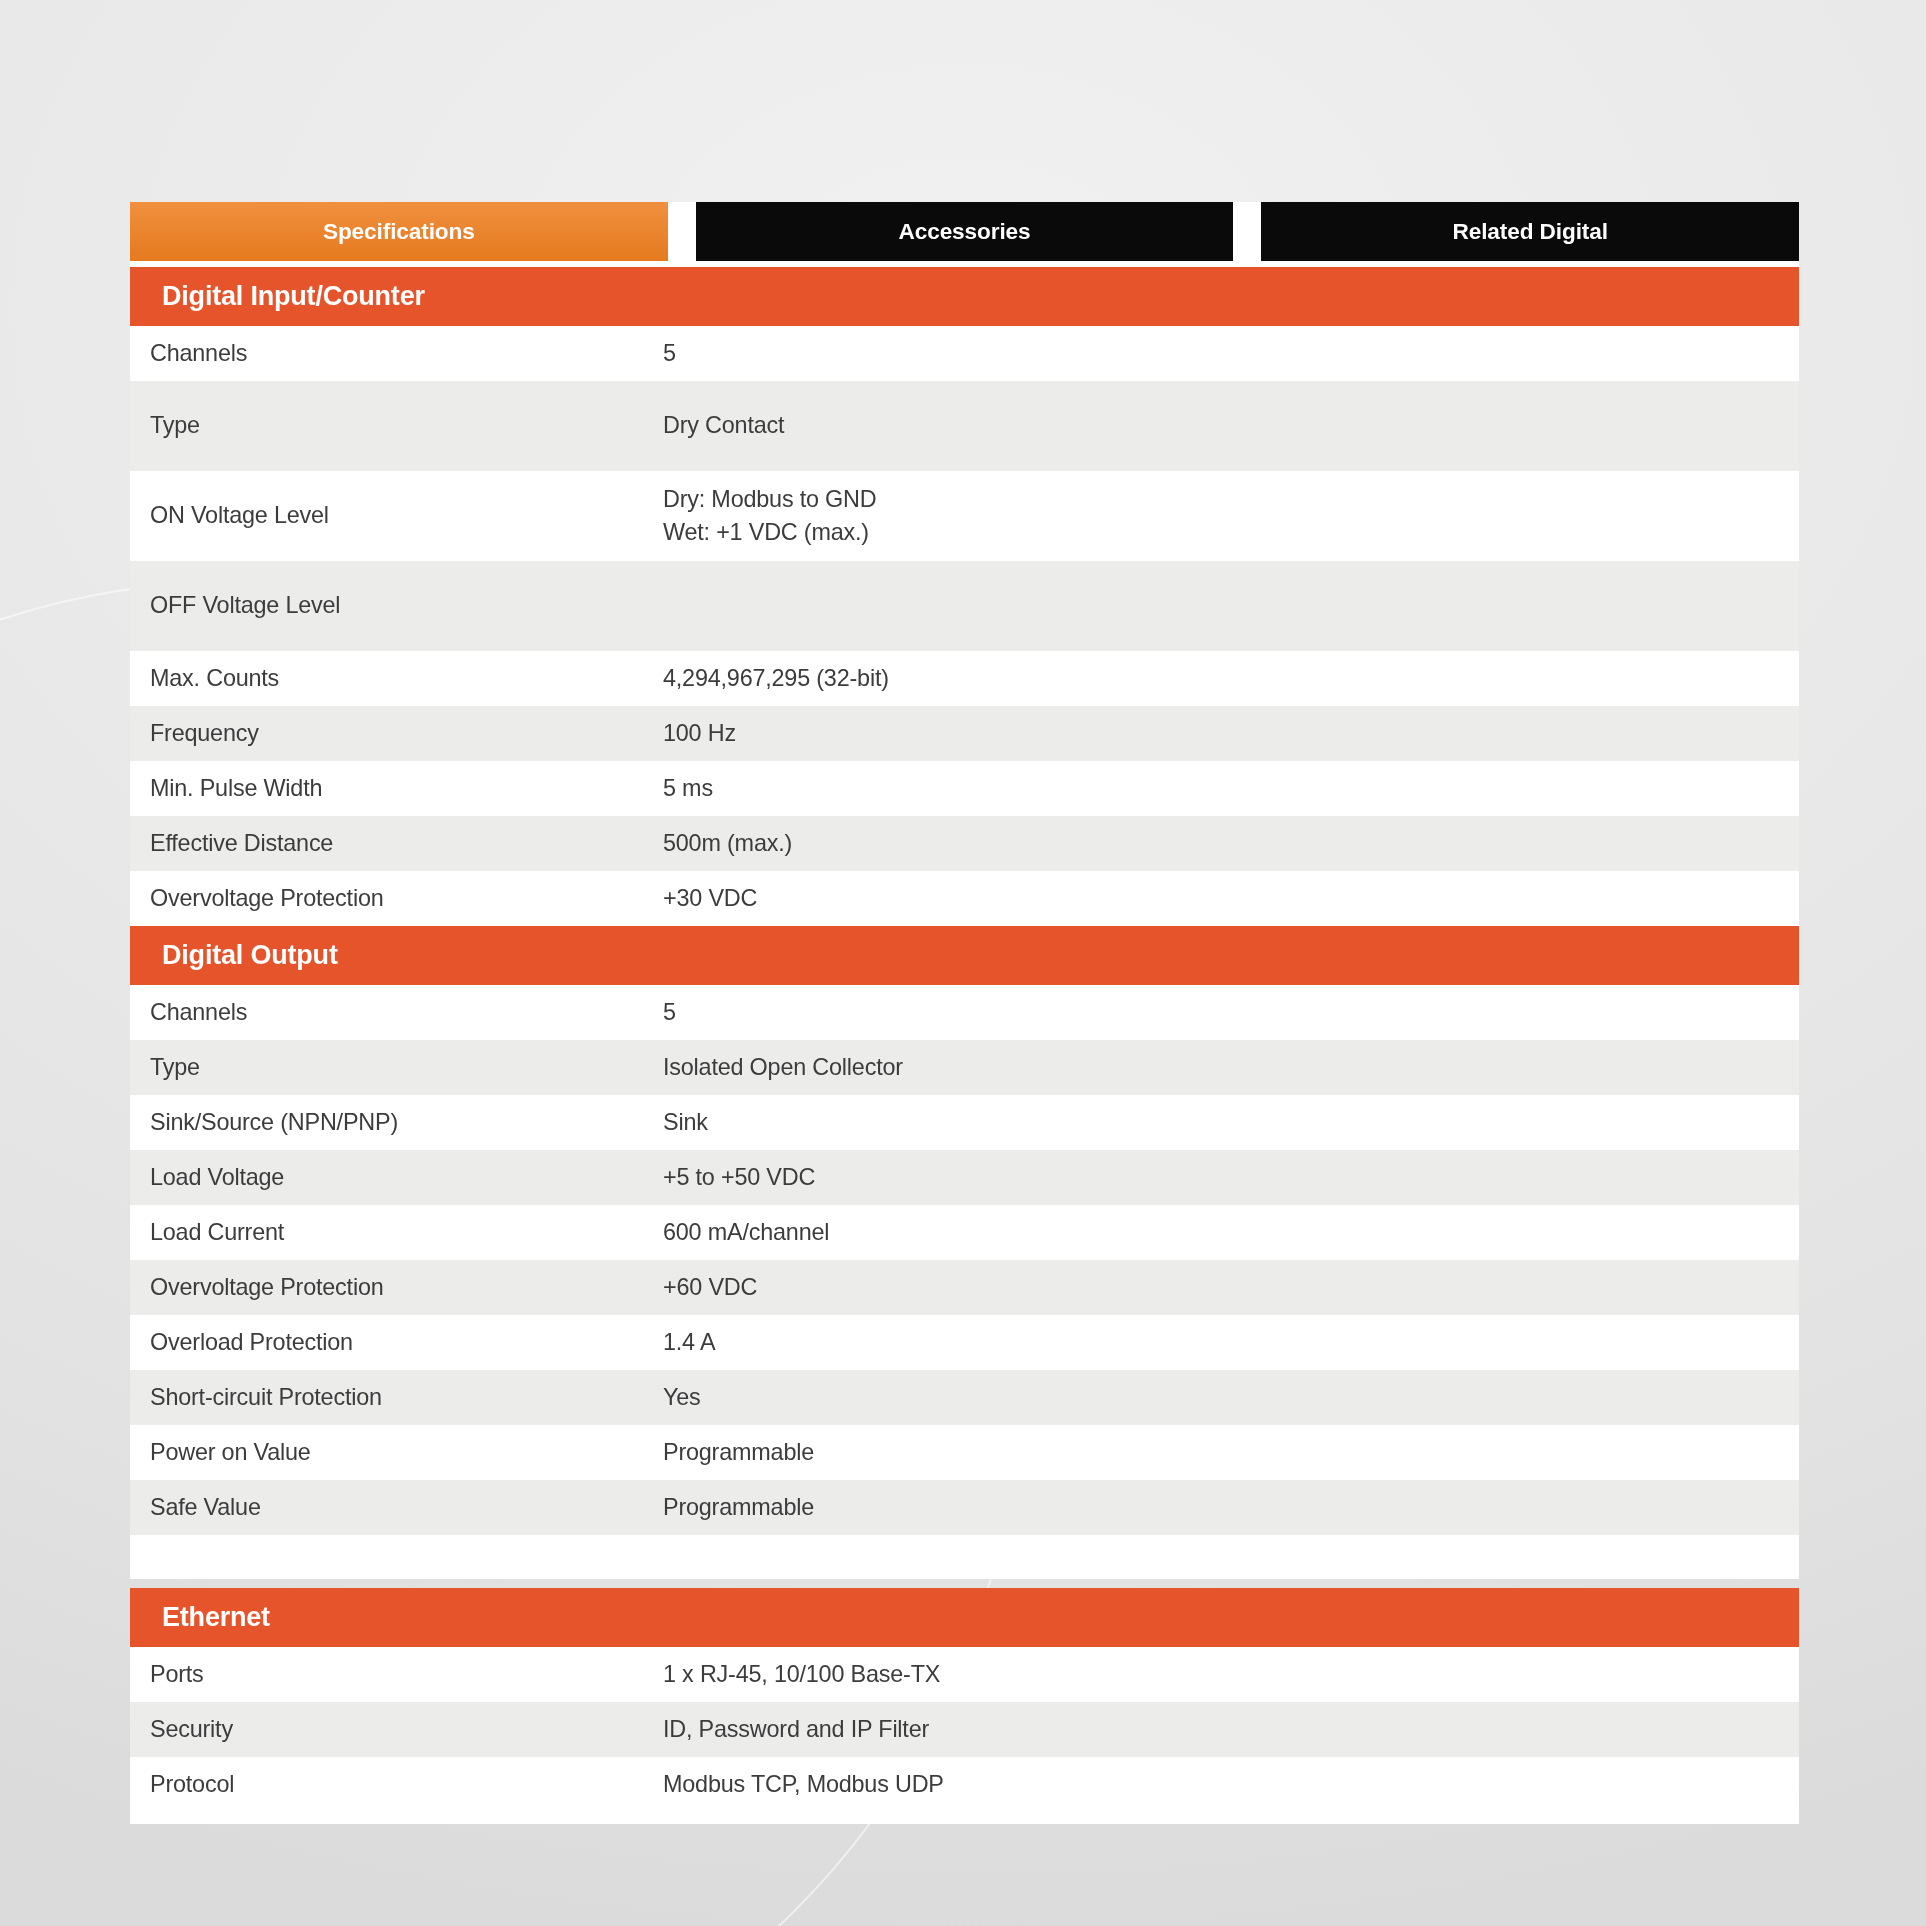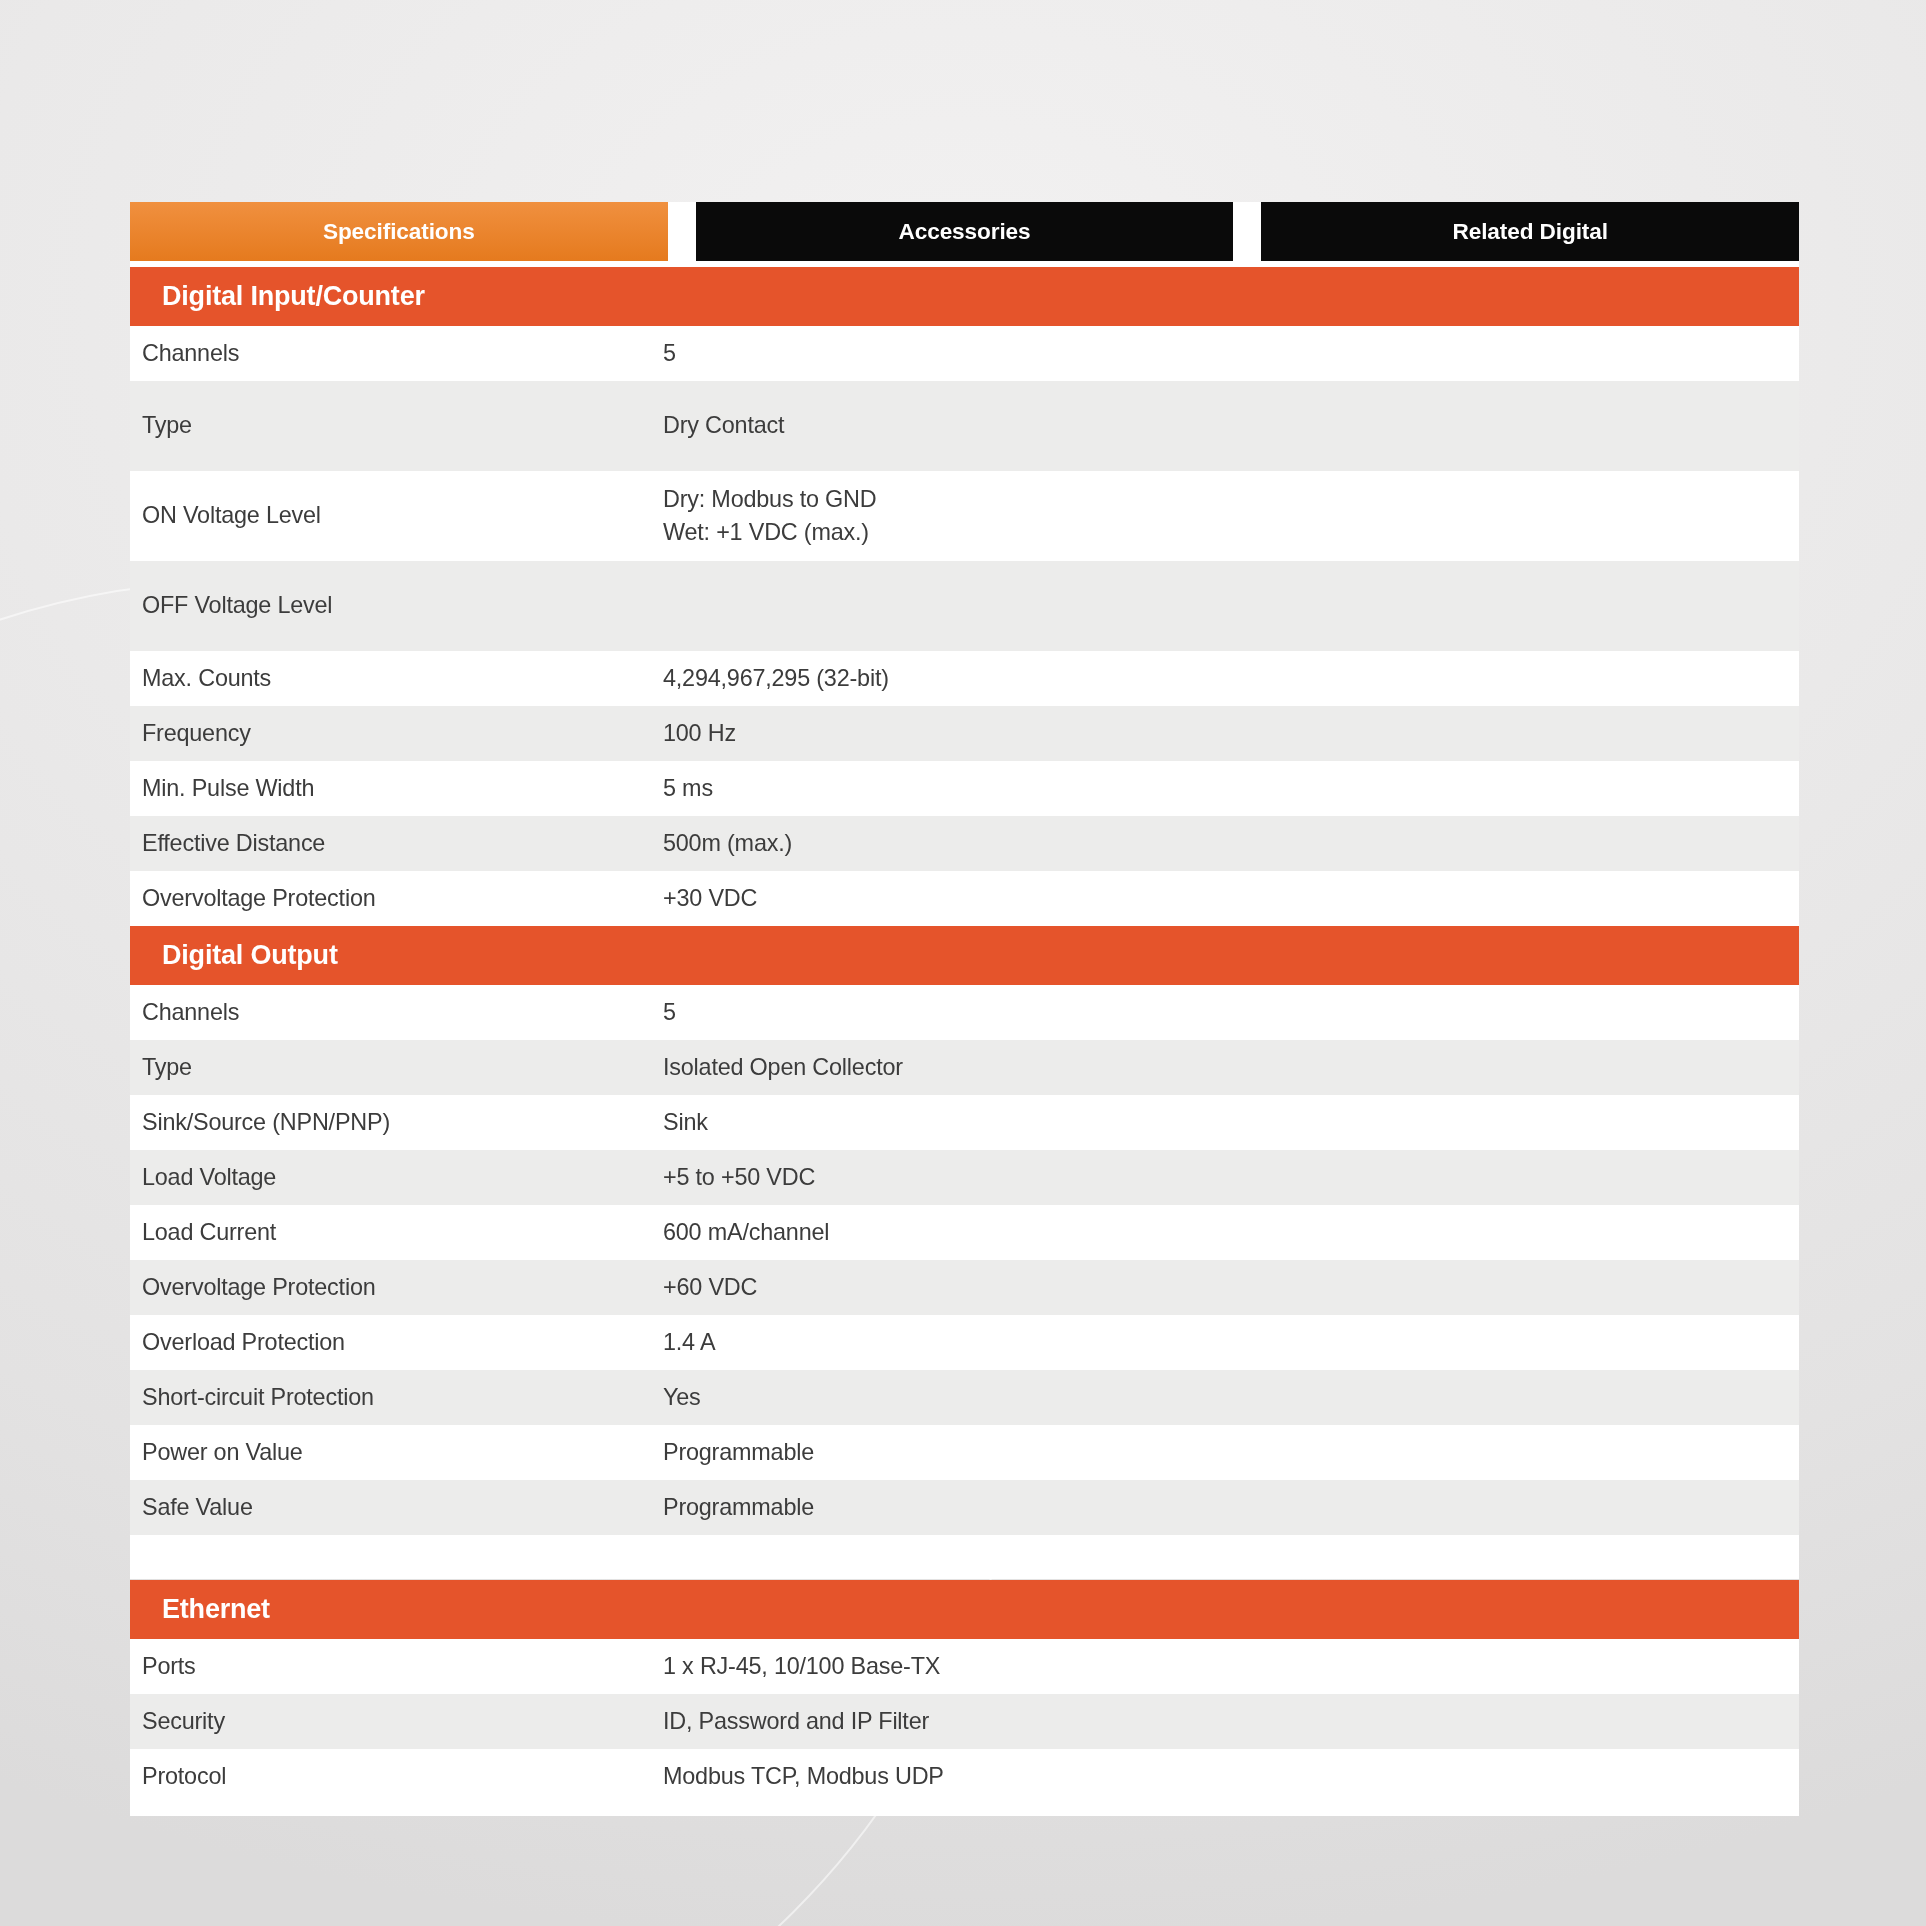--- a/index.html
+++ b/index.html
@@ -12,38 +12,38 @@
     position:absolute;inset:0;
     background:radial-gradient(115% 85% at 50% 16%, #f2f1f1 0%, #eae9e9 45%, #e3e2e2 78%, #dcdbdb 100%);
   }
   .bg-arc{
     position:absolute;left:-538px;top:580px;width:1557px;height:1557px;
     border-radius:50%;border:2.1px solid rgba(255,255,255,.55);
   }
   .wrap{position:absolute;left:130px;top:202px;width:1669px;}
   .card{background:#ffffff;}
   .card.main{padding-bottom:44px;}
-  .card.ethernet{margin-top:1px;padding-bottom:12.7px;}
+  .card.ethernet{margin-top:9px;padding-bottom:12.7px;}
   .tab-bar{display:flex;gap:28px;height:59px;margin-bottom:5.7px;background:#ffffff;}
   .tab{
     flex:1;display:flex;align-items:center;justify-content:center;
     background:var(--tab-inactive,#0a0a0a);color:#fff;
     font-size:22.6px;font-weight:700;letter-spacing:-0.1px;cursor:pointer;
   }
   .tab.active{background:linear-gradient(180deg,var(--tab-active-top,#f0903f),var(--tab-active-bottom,#e57a1e));}
   .sec-header{
     height:59px;display:flex;align-items:center;
     background:var(--accent,#e5542b);color:var(--header-text,#fff);
     font-size:27px;font-weight:700;padding-left:32px;letter-spacing:-0.2px;
   }
   .row{display:flex;align-items:center;min-height:55px;font-size:23.4px;color:var(--text,#3c3c3c);letter-spacing:-0.2px;background:#ffffff;}
   .row.alt{background:var(--row-alt,#ececeb);align-items:center;}
   .row.tall{min-height:90px;}
   .cell{box-sizing:border-box;}
-  .cell.label{width:533px;padding-left:12px;flex:none;}
+  .cell.label{width:533px;padding-left:20px;flex:none;}
   .cell.value{flex:1;padding-right:21px;}
   .vline{line-height:33px;}
 </style>
 </head>
 <body>
 
 <div class="bg">
   <div class="bg-arc"></div>
 </div>
 

